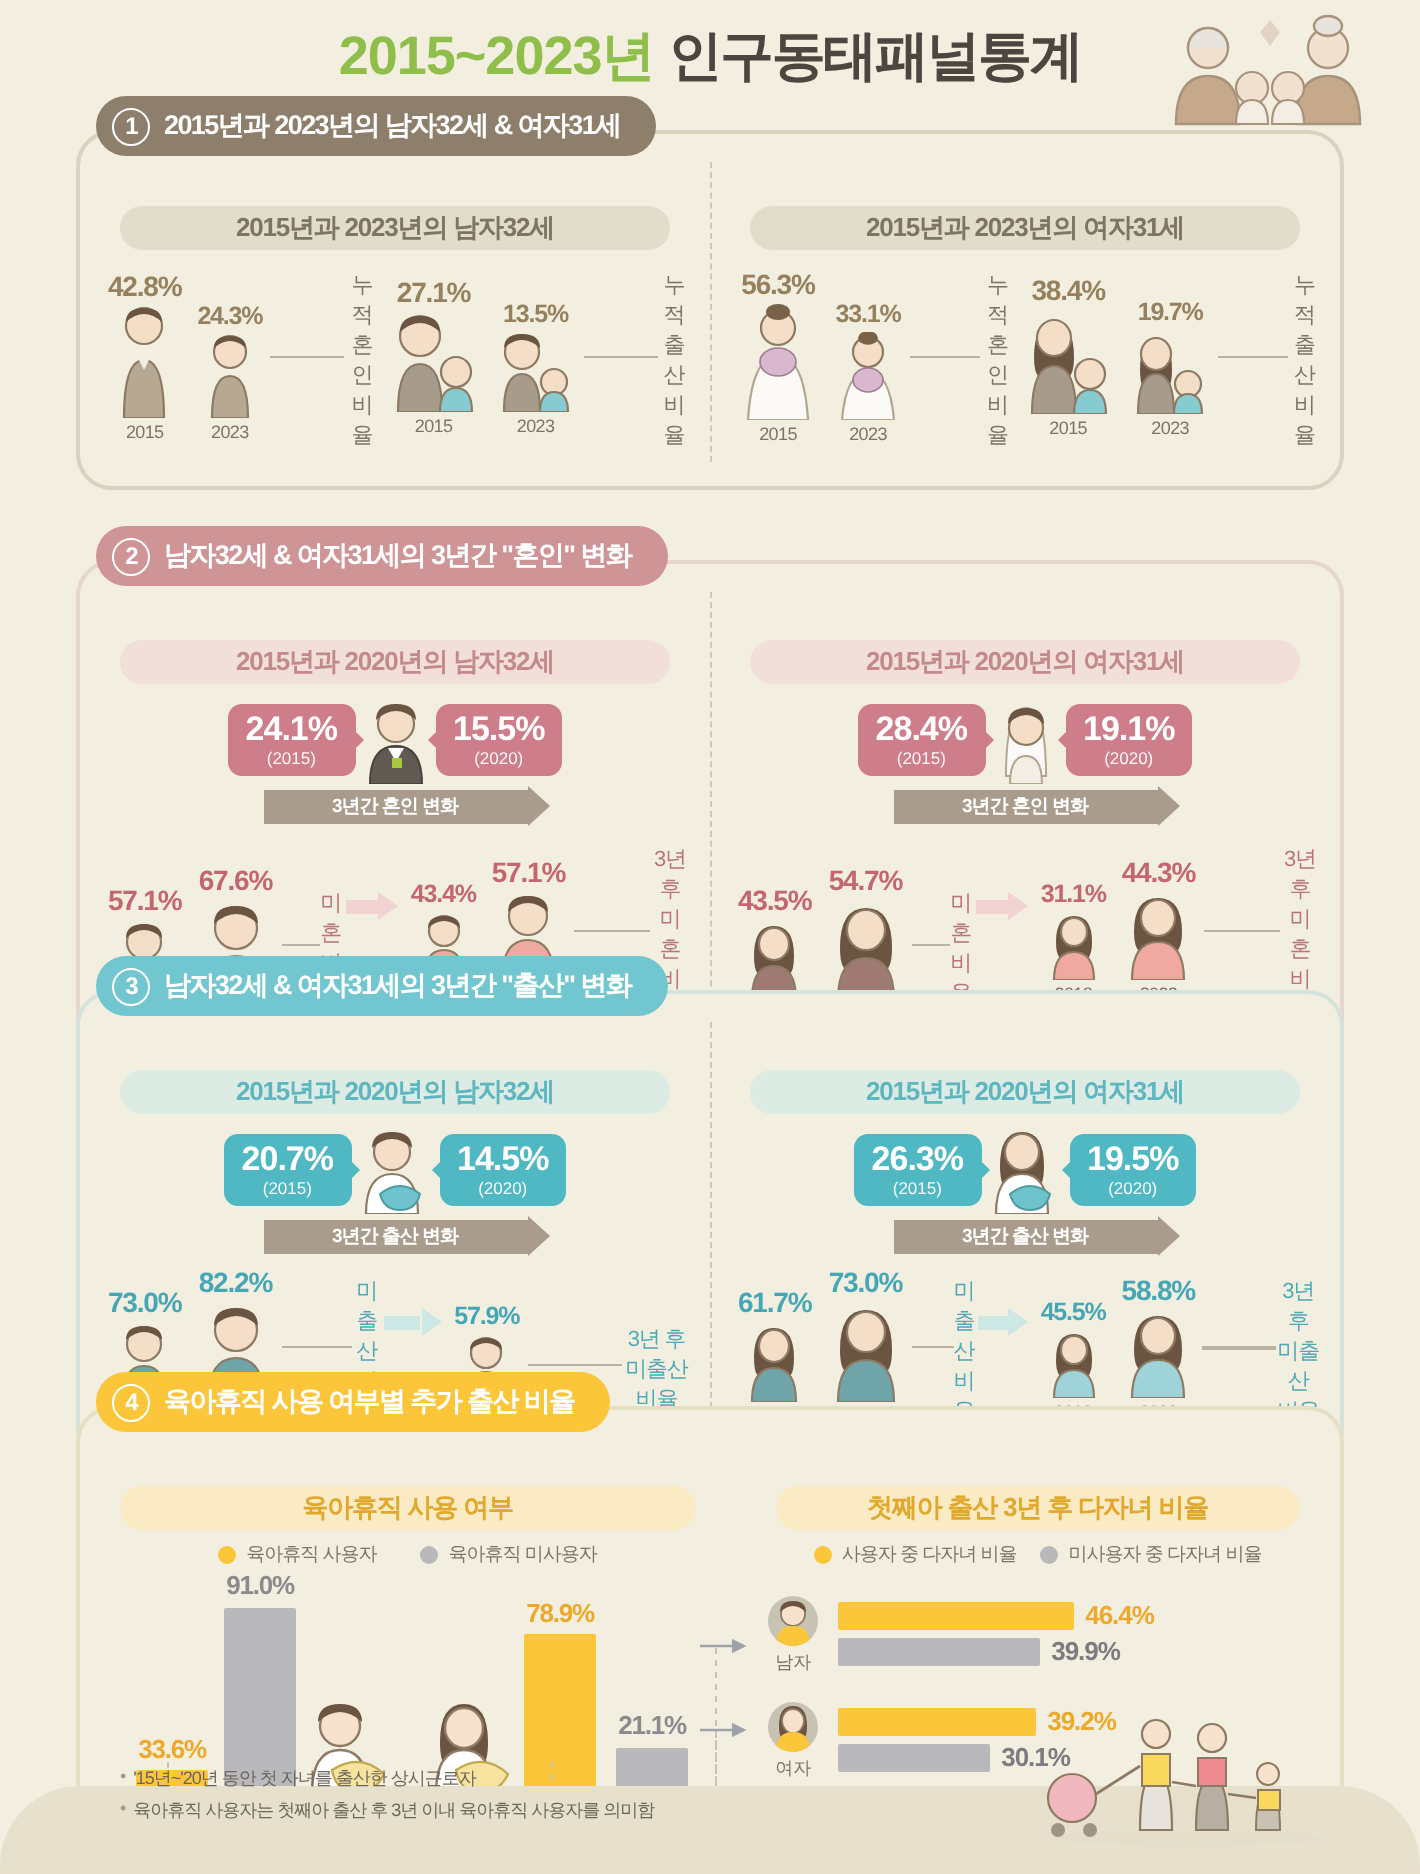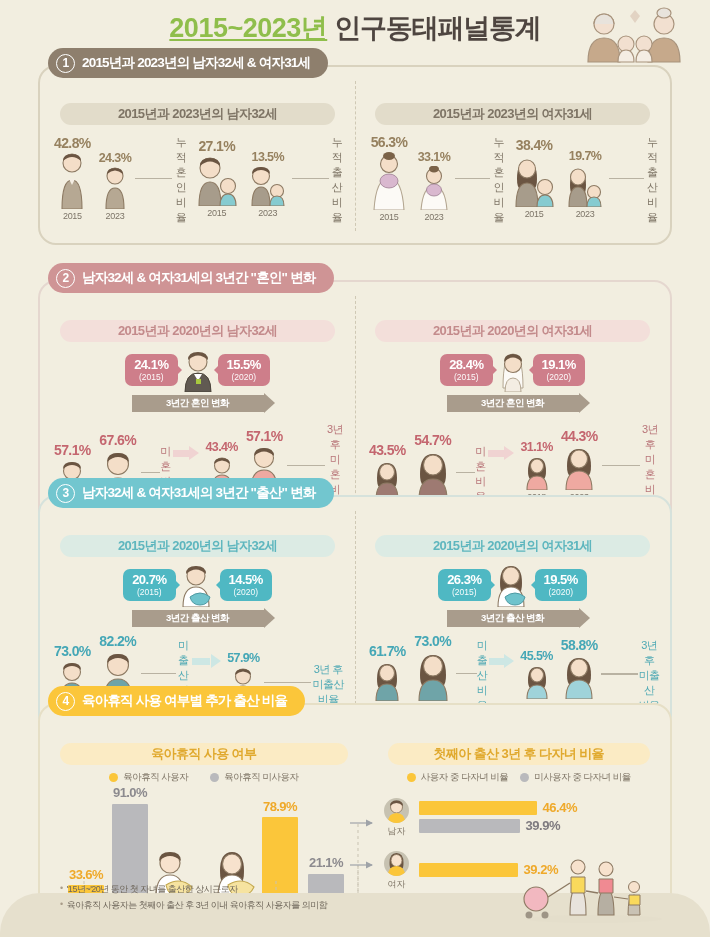--- a/index.html
+++ b/index.html
@@ -8,21 +8,21 @@
   body{
     width:710px; height:937px; position:relative; overflow:hidden;
     font-family:"Liberation Sans","DejaVu Sans",sans-serif;
     background:#F2EEE0;
   }
   .page{ position:absolute; inset:0; }
 
   
   .title-row{ position:absolute; left:0; top:6px; width:710px; height:44px;
     display:flex; justify-content:center; align-items:center; gap:7px; }
-  .title-years{ font-size:27px; font-weight:bold; color:#8FBE4B; letter-spacing:-0.5px;text-decoration:underline; }
+  .title-years{ font-size:27px; font-weight:bold; color:#8FBE4B; letter-spacing:-0.5px; }
   .title-main{ font-size:27px; font-weight:bold; color:#4E4540; letter-spacing:-1.2px; }
 
   .fam-top{ position:absolute; right:8px; top:0px; width:128px; height:64px; }
 
   
   .section{ position:absolute; left:38px; width:634px; }
   .sec-body{
     position:relative; border:2px solid #DCD5C2; border-radius:18px;
     background:#F2EEE0; width:634px;
   }
@@ -77,21 +77,21 @@
   .cap.rose{ color:#B87478; }
   .cap.teal{ color:#4FA9B4; }
   .ground{ width:100%; height:1.4px; background:#B9B2A2; margin-top:1px; }
   .gwrap{ display:flex; align-items:center; }
 
   
   .bub-row{ display:flex; align-items:center; justify-content:center; gap:0px;
             margin:2px 0 0; position:relative; }
   .bubble{ color:#fff; border-radius:7px; padding:4px 9px; text-align:center;
            position:relative; }
-  .bubble .v{ font-size:13px; font-weight:bold; letter-spacing:-0.5px; line-height:1.05; }
+  .bubble .v{ font-size:17px; font-weight:bold; letter-spacing:-0.5px; line-height:1.05; }
   .bubble .y{ font-size:8.5px; opacity:.95; line-height:1.2; }
   .bubble.rose{ background:#CE7E8A; }
   .bubble.teal{ background:#4FB8C3; }
   .bubble.left::after, .bubble.right::after{
     content:""; position:absolute; top:50%; margin-top:-5px;
     border:5px solid transparent; }
   .bubble.left::after{ right:-9px; border-left-color:#CE7E8A; }
   .bubble.right::after{ left:-9px; border-right-color:#CE7E8A; }
   .bubble.teal.left::after{ border-left-color:#4FB8C3; }
   .bubble.teal.right::after{ border-right-color:#4FB8C3; }
@@ -741,20 +741,24 @@
                       <ellipse cx="12.5" cy="9.5" rx="5.5" ry="6" fill="#F7E2CD" stroke="#8D7A63" stroke-width=".9"></ellipse>
                       <path d="M4 25 q0 -10 8.5 -10 q8.5 0 8.5 10z" fill="#FBC63A"></path>
                     </svg>
                 </div>
                 <span class="nm">여자</span>
               </div>
               <div class="hbars">
                 <div class="hb y">
                   <div class="b" style="width:99px;"></div>
                   <span class="v">39.2%</span>
+                </div>
+                <div class="hb g">
+                  <div class="b" style="width:76px;"></div>
+                  <span class="v">30.1%</span>
                 </div>
               </div>
             </div>
           </div>
         </div>
       </div>
 
       <svg class="connector" width="634" height="220" viewBox="0 0 634 220">
         <path d="M44 176 L44 192 L318 192 L318 118" fill="none" stroke="#C9C3B2" stroke-width="1" stroke-dasharray="3 3"></path>
         <path d="M236 176 L236 200 L318 200 L318 160" fill="none" stroke="#C9C3B2" stroke-width="1" stroke-dasharray="3 3"></path>

